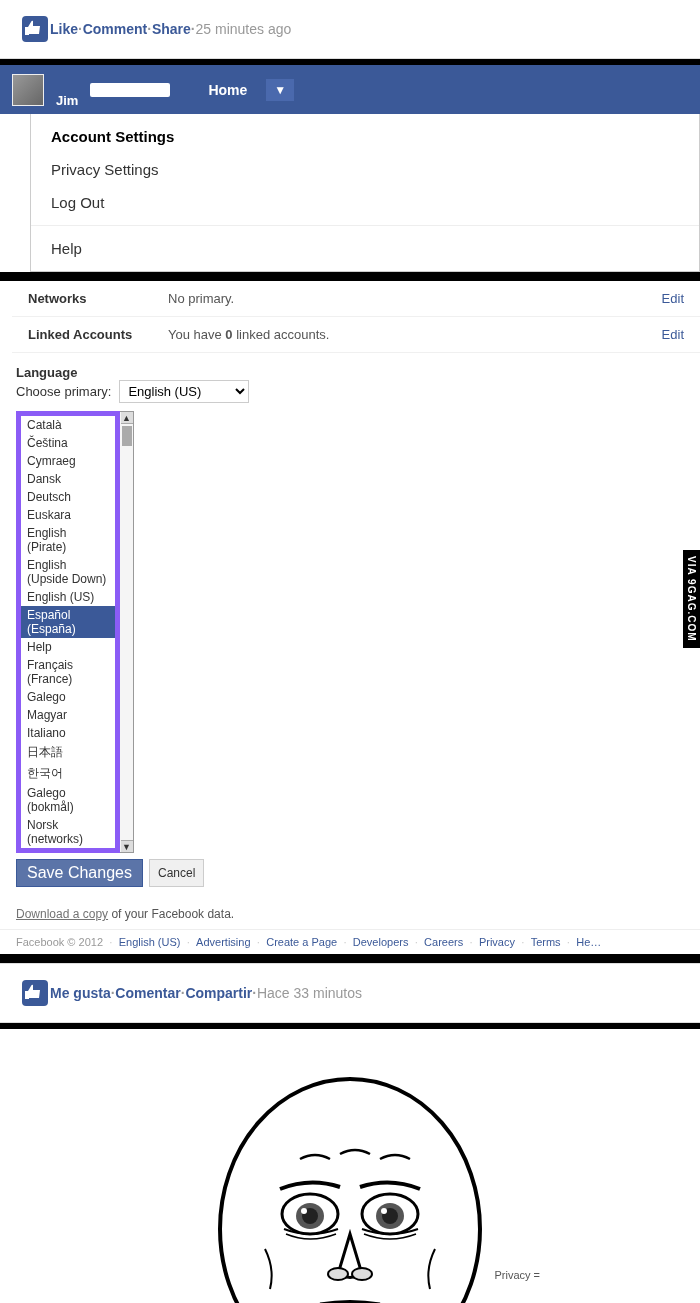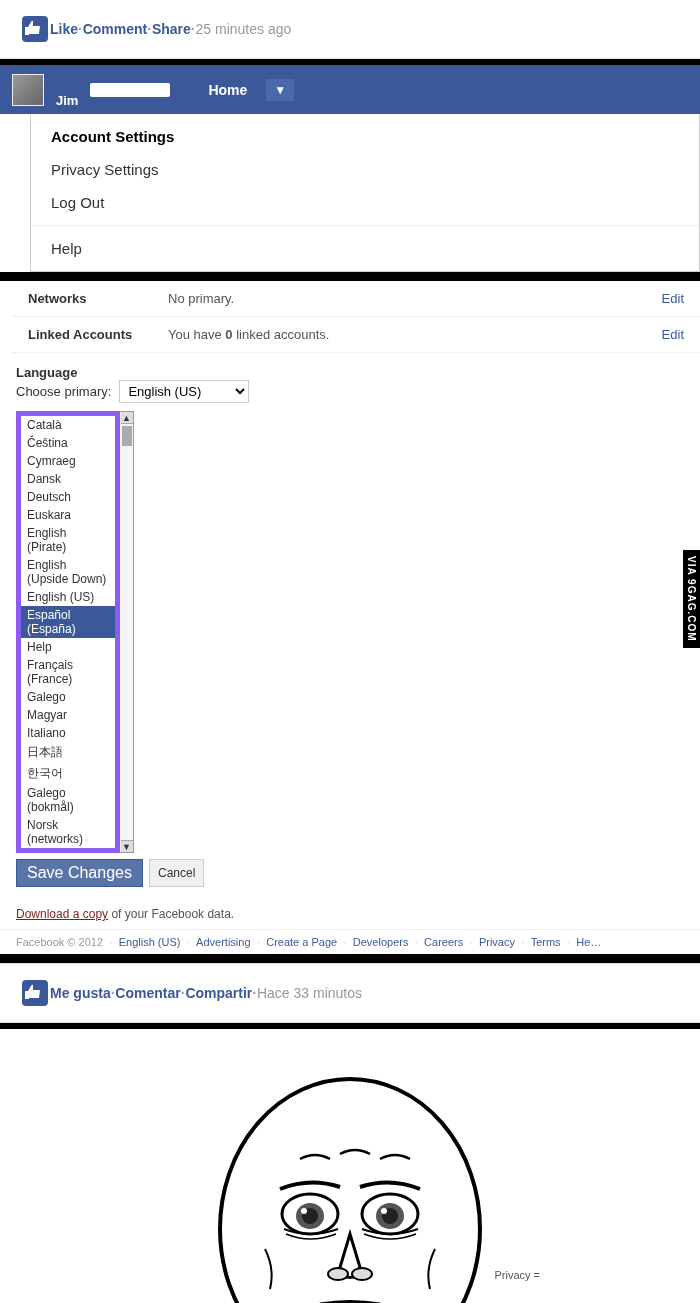--- a/index.html
+++ b/index.html
@@ -223,21 +223,21 @@
       padding: 4px 8px;
       font-size: 12px;
       cursor: pointer;
     }
     .download-copy {
       padding: 8px 16px;
       font-size: 12px;
       color: #555;
     }
     .download-copy a {
-      color: #7f1d1d;
+      color: #737373;
       text-decoration: underline;
     }
 
     
     .fb-footer {
       background: #fff;
       padding: 6px 16px;
       font-size: 11px;
       color: #999;
       display: flex;

